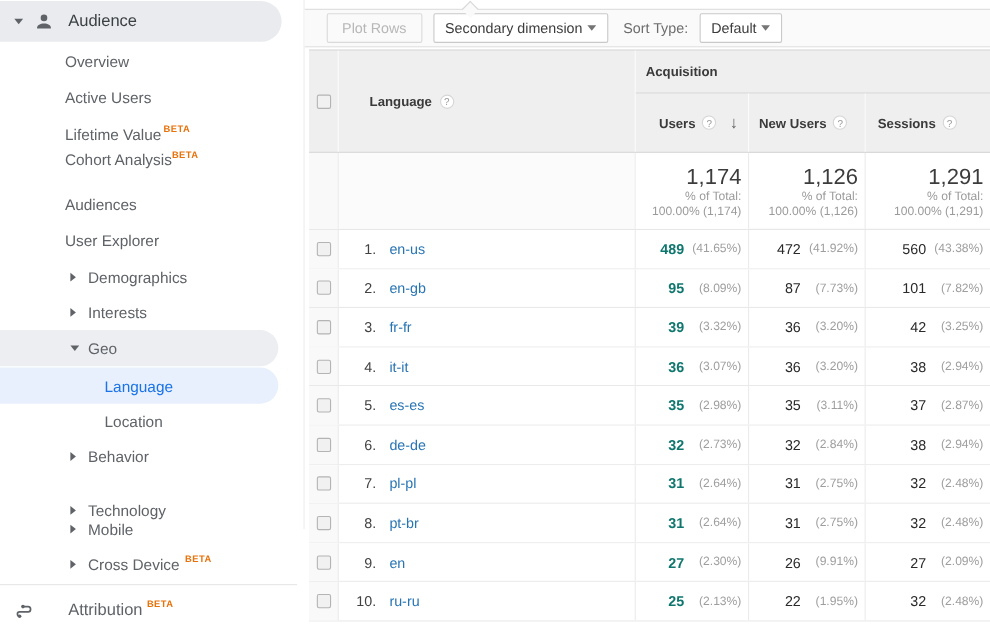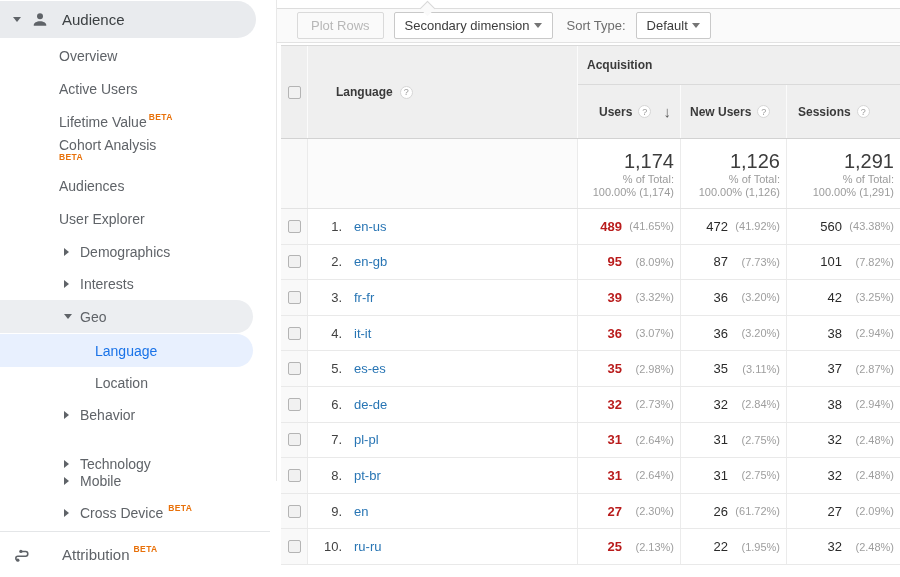--- a/index.html
+++ b/index.html
@@ -21,21 +21,21 @@
     border-top:5px solid #5f6368; display:inline-block; }
   .tri-right { width:0; height:0; border-top:4px solid transparent; border-bottom:4px solid transparent;
     border-left:5px solid #5f6368; display:inline-block; }
   .ind1 { padding-left:59px; }           
   .caret1 { position:absolute; left:64px; }
   .txt1 { padding-left:80px; }           
   .ind2 { padding-left:95px; }           
   .beta-sup { font-size:8.5px; color:#e8710a; letter-spacing:.4px; font-weight:bold;
     vertical-align:top; position:relative; top:-5px; margin-left:2px; }
   .beta-under { font-size:8.5px; color:#e8710a; letter-spacing:.4px; font-weight:bold; line-height:9px; }
-  .two-line { flex-direction:column; align-items:flex-start; }
+  .two-line { flex-direction:row; align-items:flex-start; justify-content:center; }
   #side-divider { position:absolute; left:0; right:6px; top:531px; height:1px; background:#e4e6e8; }
   .aud-caret { position:absolute; left:13px; }
   .aud-icon { position:absolute; left:30px; width:20px; height:20px; }
   .aud-label { padding-left:62px; }
   .attr-icon { position:absolute; left:13px; width:21px; height:21px; }
   .attr-label { padding-left:62px; font-size:15px; color:#5f6368; }
 
   
   #content { position:absolute; left:277px; top:0; width:623px; height:577px; background:#fff; }
   #toolbar { position:absolute; left:0; top:8px; width:623px; height:35px; background:#fafafa;
@@ -84,21 +84,21 @@
   .row { display:flex; height:35.6px; border-bottom:1px solid #e9e9e9; background:#fff; font-size:13px; }
   .b-cbx { background:#f9f9f9; border-right:1px solid #ebebeb; display:flex; align-items:center; justify-content:center; }
   .cbx { width:13px; height:13px; border:1px solid #b4b4b4; border-radius:2px; background:#f1f1f1; cursor:pointer; }
   .b-dim { display:flex; align-items:center; border-right:1px solid #ebebeb; }
   .rank { width:34px; text-align:right; color:#424242; flex:none; }
   .lang-link { margin-left:12px; color:#2875b4; cursor:pointer; }
   .b-m { display:flex; align-items:center; justify-content:flex-end; padding-right:6px;
     border-right:1px solid #ebebeb; }
   .b-m.last { border-right:none; }
   .val { color:#2a2a2a; }
-  .val.bold { font-weight:bold; color:#b91c1c; }
+  .val.bold { font-weight:bold; color:#0f766e; }
   .pct { width:52px; text-align:right; color:#9e9e9e; font-size:11px; flex:none; }
 </style>
 </head>
 <body>
 
 <div id="app">
 
   <nav id="sidebar">
 
     <div class="side-item pill-audience">
@@ -446,21 +446,21 @@
           <div class="b-dim col-dim">
             <span class="rank">9.</span>
             <span class="lang-link">en</span>
           </div>
           <div class="b-m col-u">
               <span class="val bold">27</span>
               <span class="pct">(2.30%)</span>
             </div>
           <div class="b-m col-nu">
               <span class="val">26</span>
-              <span class="pct">(61.72%)</span>
+              <span class="pct">(9.91%)</span>
             </div>
           <div class="b-m last col-s">
               <span class="val">27</span>
               <span class="pct">(2.09%)</span>
             </div>
         </div>
 
         <div class="row">
           <div class="b-cbx col-cbx">
               <span class="cbx"></span>

